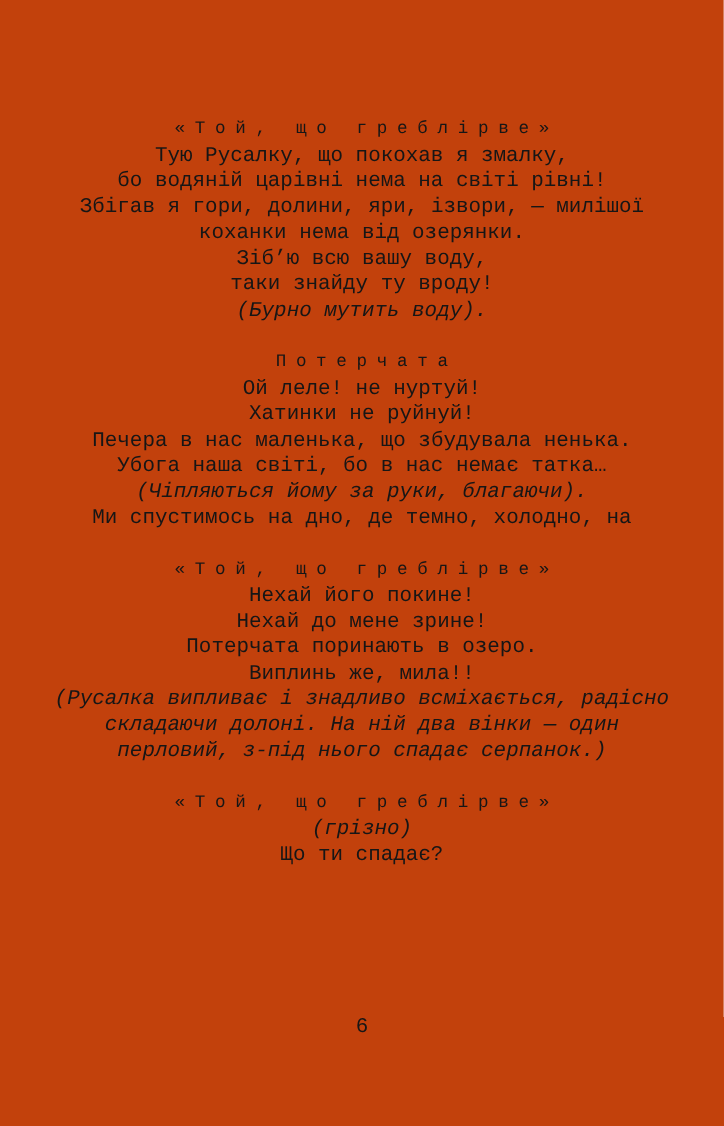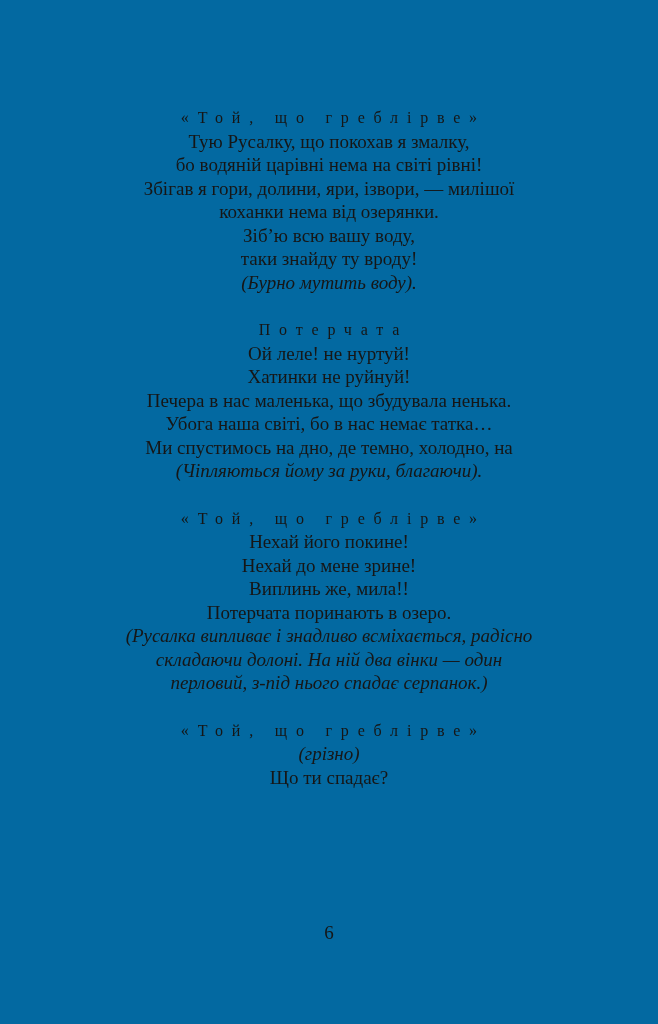--- a/index.html
+++ b/index.html
@@ -4,23 +4,23 @@
 <style>
   html, body {
     margin: 0;
     padding: 0;
     background: #ffffff;
   }
   .page {
     position: relative;
     width: 658px;
     height: 1024px;
-    background: #0369a1;
+    background: #c2410c;
     overflow: hidden;
-    font-family: Liberation Serif, serif;
+    font-family: Liberation Mono, monospace;
     color: #161616;
   }
   .content {
     position: absolute;
     top: 106px;
     left: 30px;
     right: 30px;
     text-align: center;
     font-size: 19px;
     line-height: 23.5px;
@@ -60,30 +60,30 @@
       <div class="line">таки знайду ту вроду!</div>
       <div class="line stage">(Бурно мутить воду).</div>
     </section>
 
     <section class="block">
       <div class="speaker">Потерчата</div>
       <div class="line">Ой леле! не нуртуй!</div>
       <div class="line">Хатинки не руйнуй!</div>
       <div class="line">Печера в нас маленька, що збудувала ненька.</div>
       <div class="line">Убога наша світі, бо в нас немає татка…</div>
+      <div class="line stage">(Чіпляються йому за руки, благаючи).</div>
       <div class="line">Ми спустимось на дно, де темно, холодно, на</div>
-      <div class="line stage">(Чіпляються йому за руки, благаючи).</div>
     </section>
 
     <section class="block">
       <div class="speaker">«Той, що греблірве»</div>
       <div class="line">Нехай його покине!</div>
       <div class="line">Нехай до мене зрине!</div>
+      <div class="line">Потерчата поринають в озеро.</div>
       <div class="line">Виплинь же, мила!!</div>
-      <div class="line">Потерчата поринають в озеро.</div>
       <div class="line stage">(Русалка випливає і знадливо всміхається, радісно</div>
       <div class="line stage">складаючи долоні. На ній два вінки — один</div>
       <div class="line stage">перловий, з-під нього спадає серпанок.)</div>
     </section>
 
 
     <section class="block">
       <div class="speaker">«Той, що греблірве»</div>
       <div class="line stage">(грізно)</div>
       <div class="line">Що ти спадає?</div>

